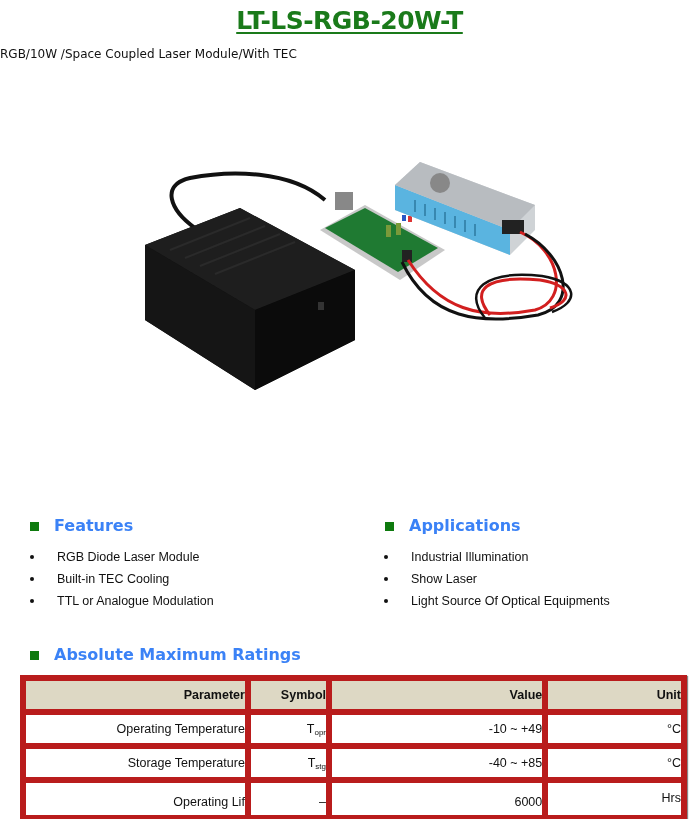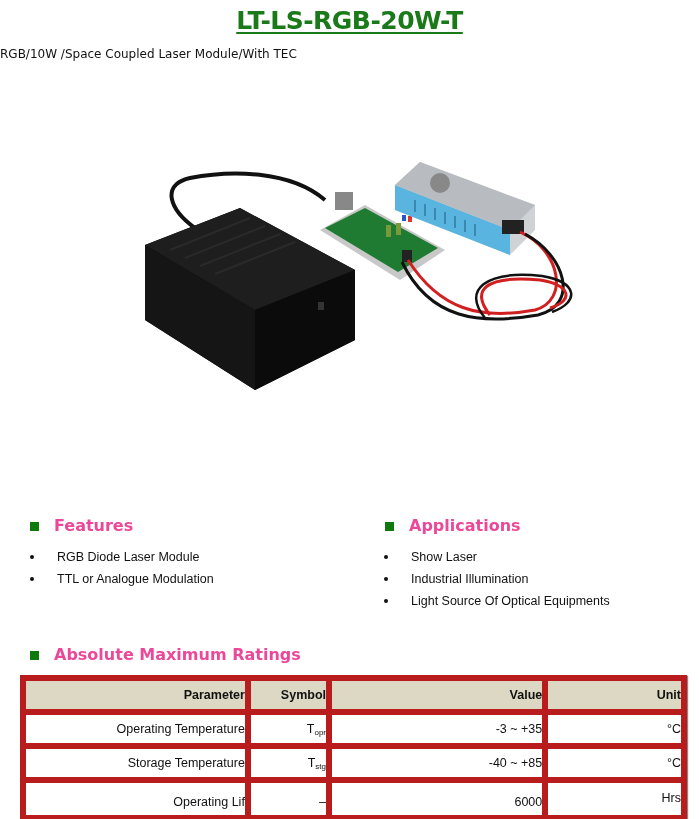--- a/index.html
+++ b/index.html
@@ -16,21 +16,21 @@
       position: absolute; left: 0; top: 47px; width: 699px; text-align: left;
       font-family: "DejaVu Sans", sans-serif; font-size: 12px; color: #111;
     }
 
     .product {
       position: absolute; left: 140px; top: 150px; width: 440px; height: 250px;
     }
 
     .section-head {
       position: absolute; display: flex; align-items: center;
-      font-family: "DejaVu Sans", sans-serif; font-weight: bold; font-size: 16px; color: #ec4899;
+      font-family: "DejaVu Sans", sans-serif; font-weight: bold; font-size: 16px; color: #3b82f6;
     }
     .section-head .sq { width: 9px; height: 9px; background: #0e7a0e; margin-right: 15px; margin-top: 2px; }
 
     .blist { position: absolute; list-style: none; font-size: 12.5px; color: #111; }
     .blist li { height: 22px; line-height: 22px; display: flex; align-items: center; }
     .blist .dot { width: 4px; height: 4px; border-radius: 50%; background: #111; margin-right: 23px; margin-left: 2px; }
 
     table.ratings {
       position: absolute; left: 20px; top: 675px; width: 667px;
       border-collapse: collapse; font-size: 12.5px; color: #111;
@@ -104,36 +104,40 @@
   <span class="sq"></span>
   <span>Features</span>
 </div>
 <ul class="blist" style="left:28px; top:546px;">
   <li>
       <span class="dot"></span>
       <span>RGB Diode Laser Module</span>
     </li>
   <li>
       <span class="dot"></span>
+      <span>Built-in TEC Cooling</span>
+    </li>
+  <li>
+      <span class="dot"></span>
       <span>TTL or Analogue Modulation</span>
     </li>
 </ul>
 
 <div class="section-head" style="left:385px; top:516px;">
   <span class="sq"></span>
   <span>Applications</span>
 </div>
 <ul class="blist" style="left:382px; top:546px;">
   <li>
       <span class="dot"></span>
-      <span>Show Laser</span>
+      <span>Industrial Illumination</span>
     </li>
   <li>
       <span class="dot"></span>
-      <span>Industrial Illumination</span>
+      <span>Show Laser</span>
     </li>
   <li>
       <span class="dot"></span>
       <span>Light Source Of Optical Equipments</span>
     </li>
 </ul>
 
 <div class="section-head" style="left:30px; top:645px;">
   <span class="sq"></span>
   <span>Absolute Maximum Ratings</span>
@@ -145,21 +149,21 @@
       <th class="col1">Parameter</th>
       <th class="col2">Symbol</th>
       <th class="col3">Value</th>
       <th class="col4">Unit</th>
     </tr>
   </thead>
   <tbody>
     <tr>
       <td>Operating Temperature</td>
       <td class="sym"><span>T</span><sub>opr</sub></td>
-      <td>-3 ~ +35</td>
+      <td>-10 ~ +49</td>
       <td>°C</td>
     </tr>
     <tr>
       <td>Storage Temperature</td>
       <td class="sym"><span>T</span><sub>stg</sub></td>
       <td>-40 ~ +85</td>
       <td>°C</td>
     </tr>
     <tr class="last">
       <td class="life-val">Operating Lif</td>

